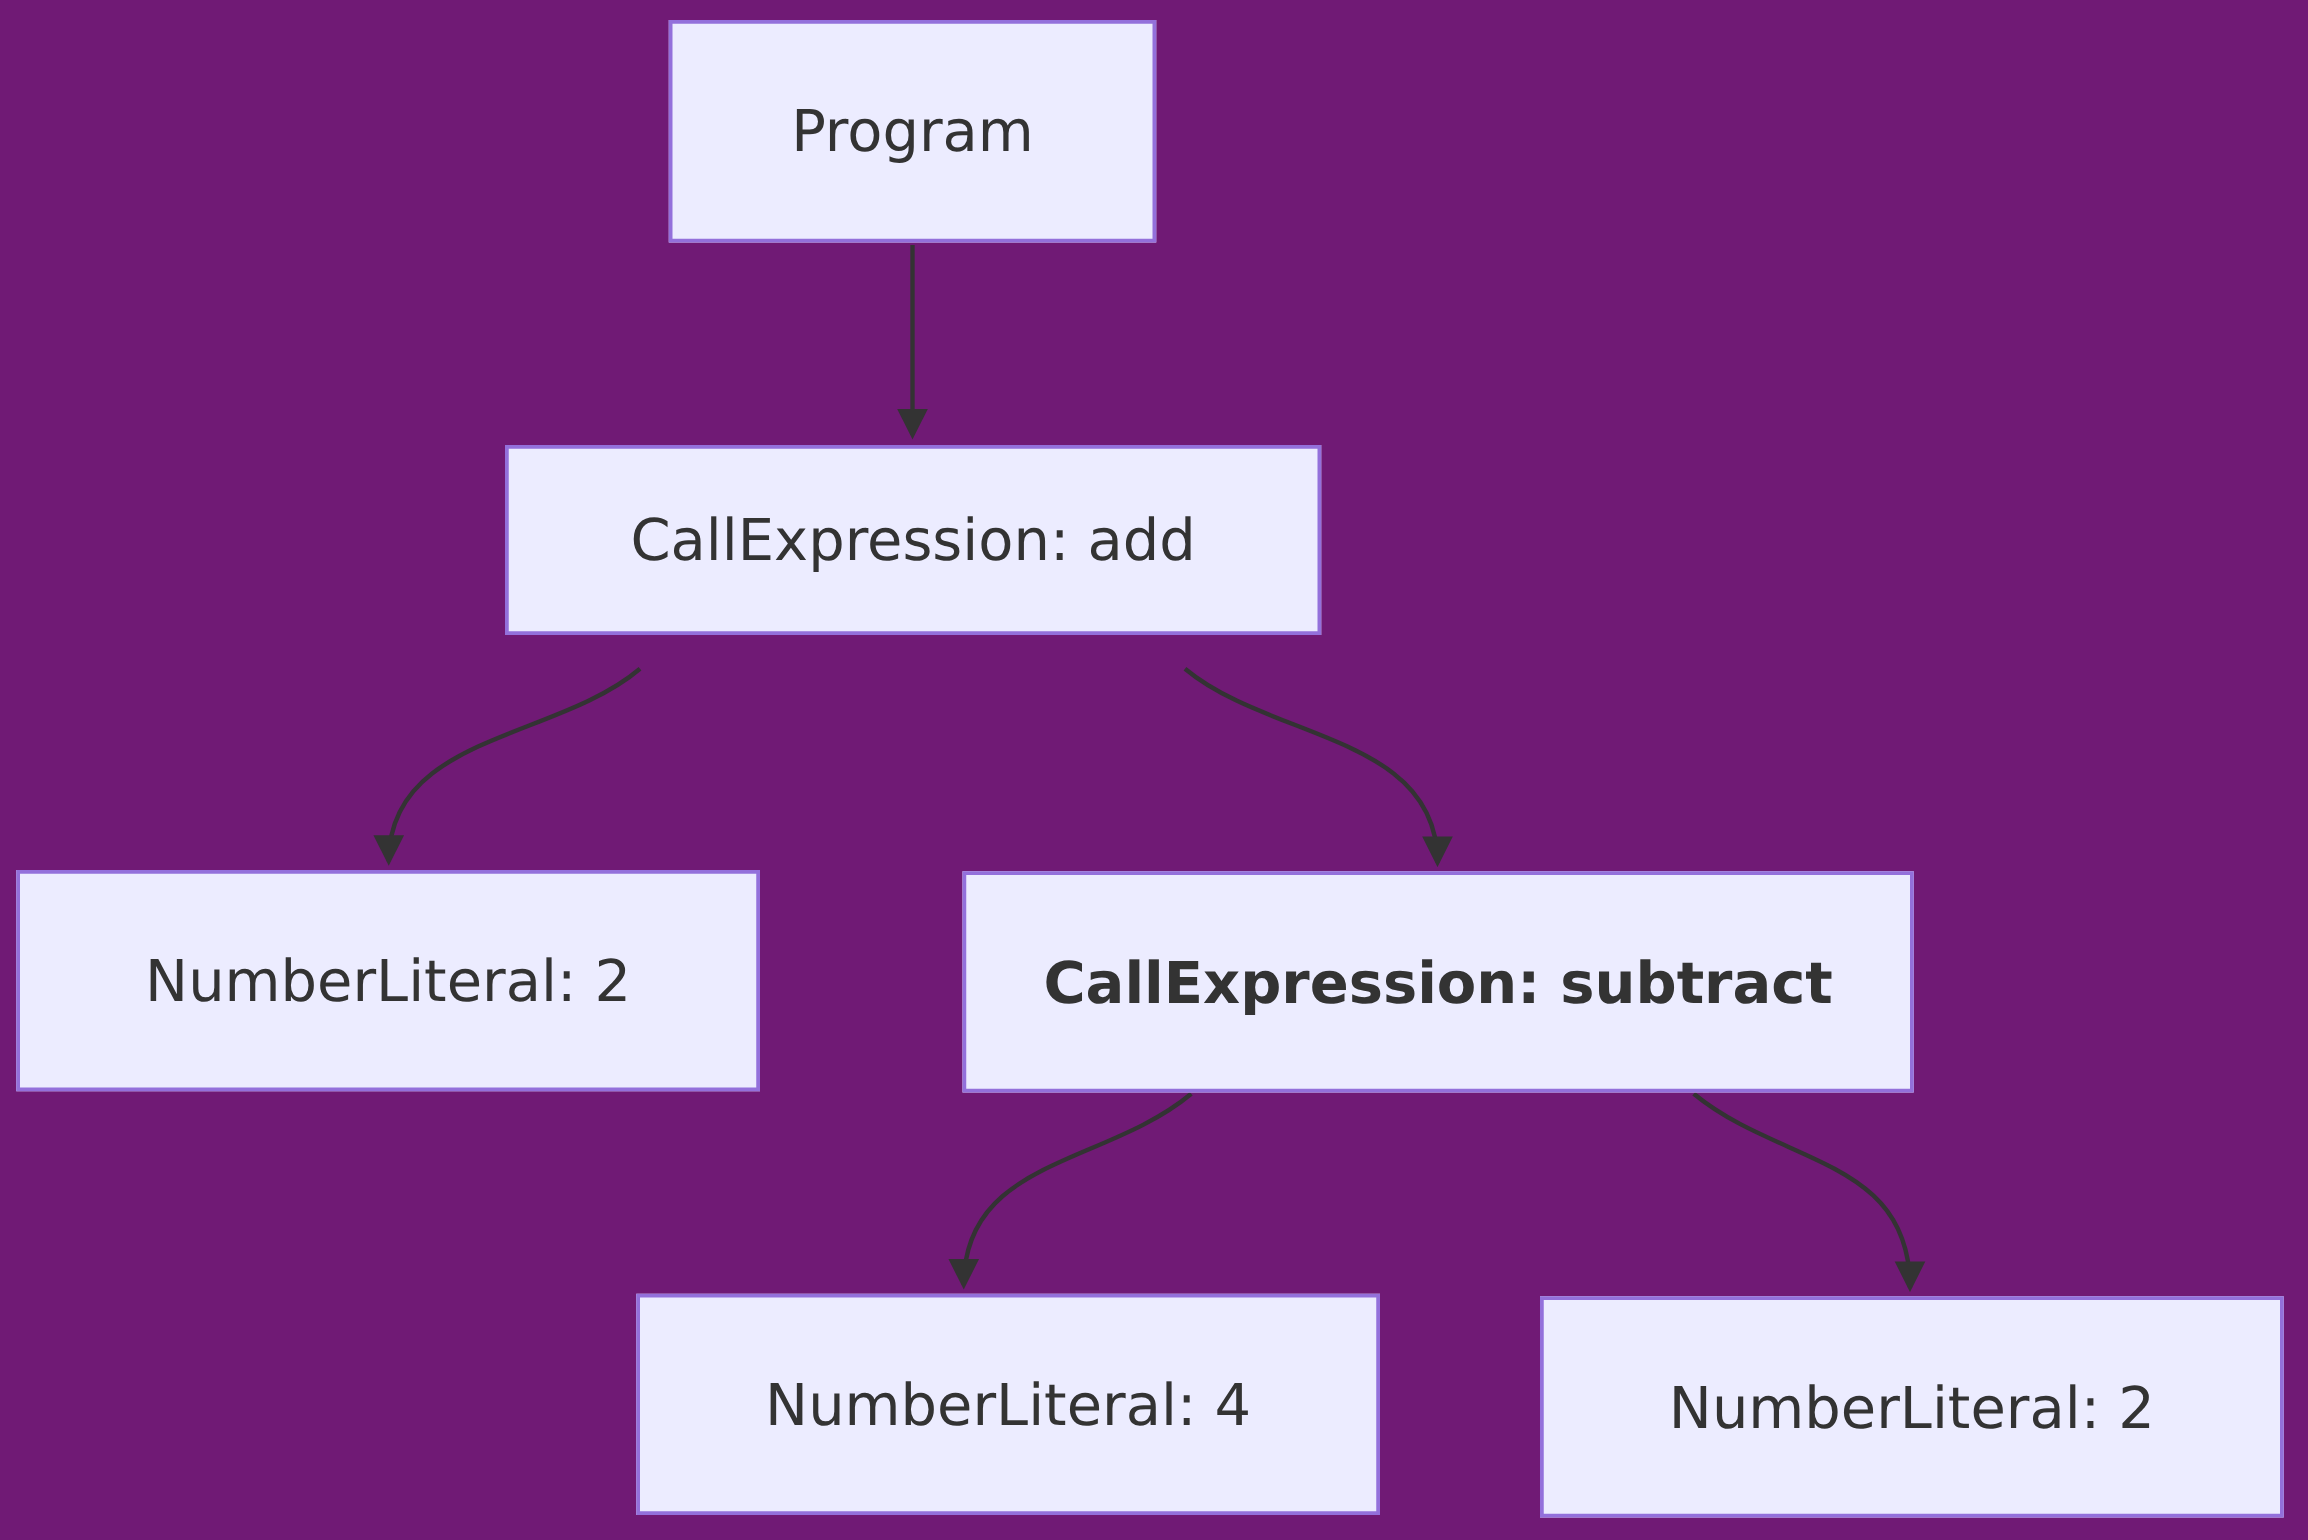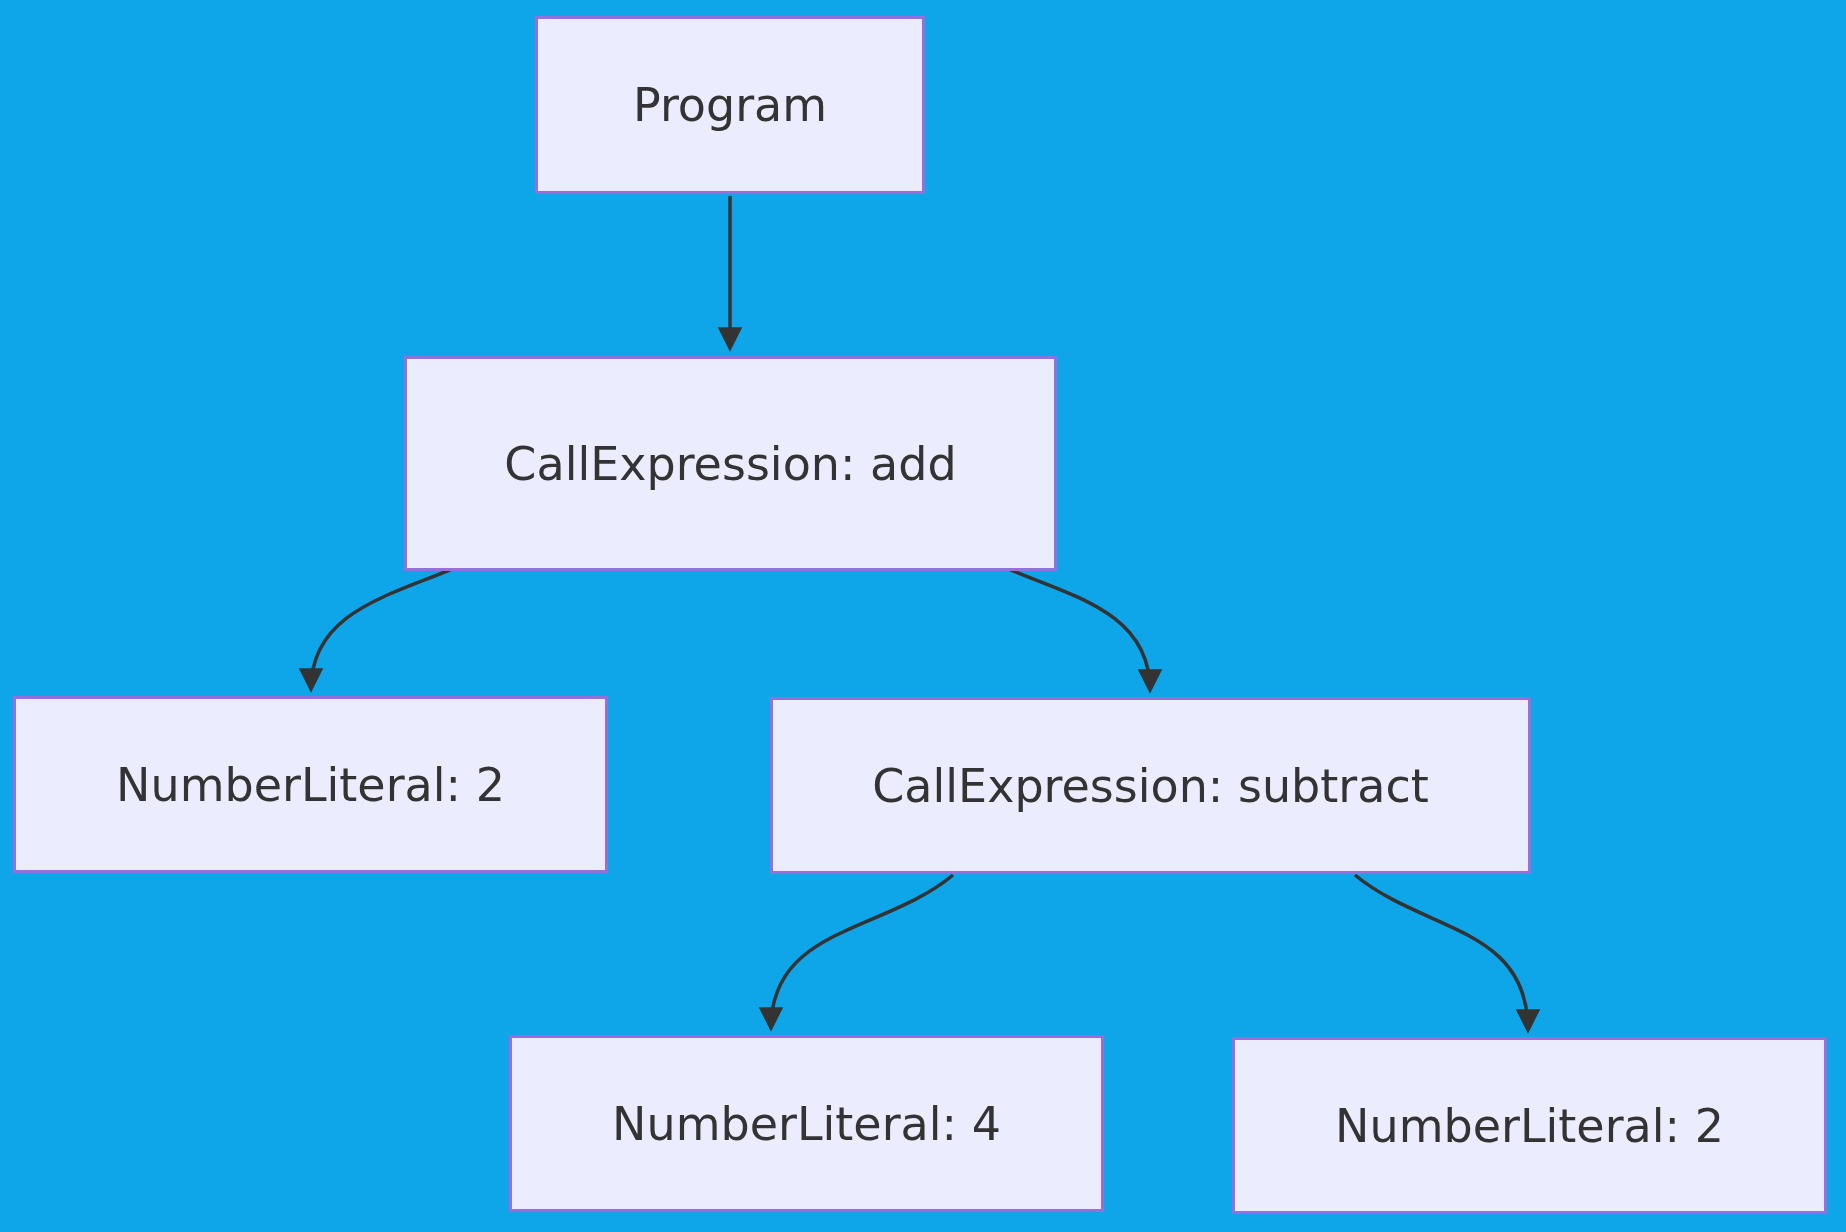--- a/index.html
+++ b/index.html
@@ -26,48 +26,48 @@
   .node-label{
     font-size:46px;
     color:var(--text-color,#333333);
     white-space:nowrap;
     letter-spacing:0px;
   }
 </style>
 </head>
 <body>
 
-<div class="canvas" style="--node-fill: #ECECFF; --node-border: #9370DB; --edge-color: #333333; --text-color: #333333; background: #0ea5e9;">
+<div class="canvas" style="--node-fill: #ECECFF; --node-border: #9370DB; --edge-color: #333333; --text-color: #333333; background: #701a75;">
 
   <svg class="edge-layer" width="1846" height="1232" viewBox="0 0 1846 1232">
     <defs>
       <marker id="arrowhead" viewBox="0 0 10 10" refX="8.5" refY="5" markerWidth="7" markerHeight="8" orient="auto">
         <path d="M0,0 L10,5 L0,10 Z" style="fill:var(--edge-color,#333333)"></path>
       </marker>
     </defs>
     <path class="edge" marker-end="url(#arrowhead)" d="M730,196 L730,348"></path>
     <path class="edge" marker-end="url(#arrowhead)" d="M512,535 C445,592 311,588 311,689"></path>
     <path class="edge" marker-end="url(#arrowhead)" d="M948,535 C1016,592 1150,588 1150,690"></path>
     <path class="edge" marker-end="url(#arrowhead)" d="M953,875 C885,932 771,927 771,1028"></path>
     <path class="edge" marker-end="url(#arrowhead)" d="M1355,875 C1424,932 1528,926 1528,1030"></path>
   </svg>
 
   <div class="node" style="left: 535px; top: 16px; width: 390px; height: 178px;">
     <span class="node-label">Program</span>
   </div>
 
-  <div class="node" style="left: 404px; top: 356px; width: 653px; height: 215px;">
+  <div class="node" style="left: 404px; top: 356px; width: 653px; height: 152px;">
     <span class="node-label">CallExpression: add</span>
   </div>
 
   <div class="node" style="left: 13px; top: 696px; width: 595px; height: 177px;">
     <span class="node-label">NumberLiteral: 2</span>
   </div>
 
-  <div class="node" style="left: 770px; top: 697px; width: 761px; height: 177px;">
+  <div class="node" style="left: 770px; top: 697px; width: 761px; height: 177px; font-weight: bold;">
     <span class="node-label">CallExpression: subtract</span>
   </div>
 
   <div class="node" style="left: 473px; top: 1035px; width: 595px; height: 177px; margin-left: 36px;">
     <span class="node-label">NumberLiteral: 4</span>
   </div>
 
   <div class="node" style="left: 1232px; top: 1037px; width: 595px; height: 177px;">
     <span class="node-label">NumberLiteral: 2</span>
   </div>

